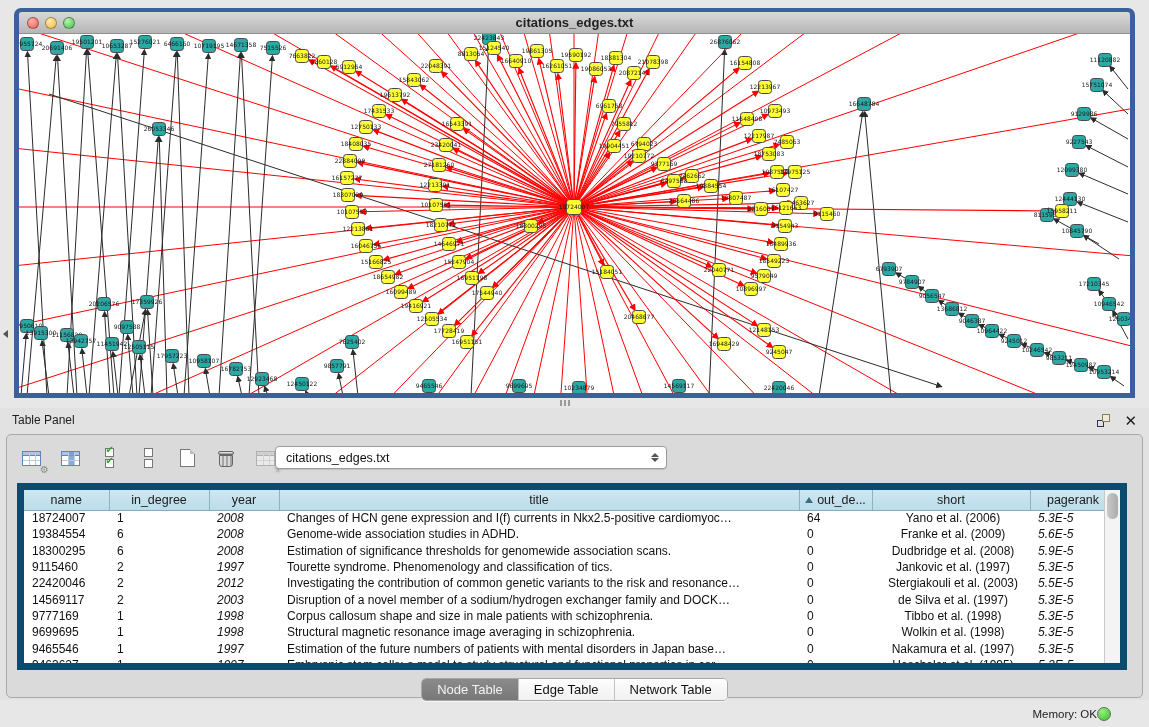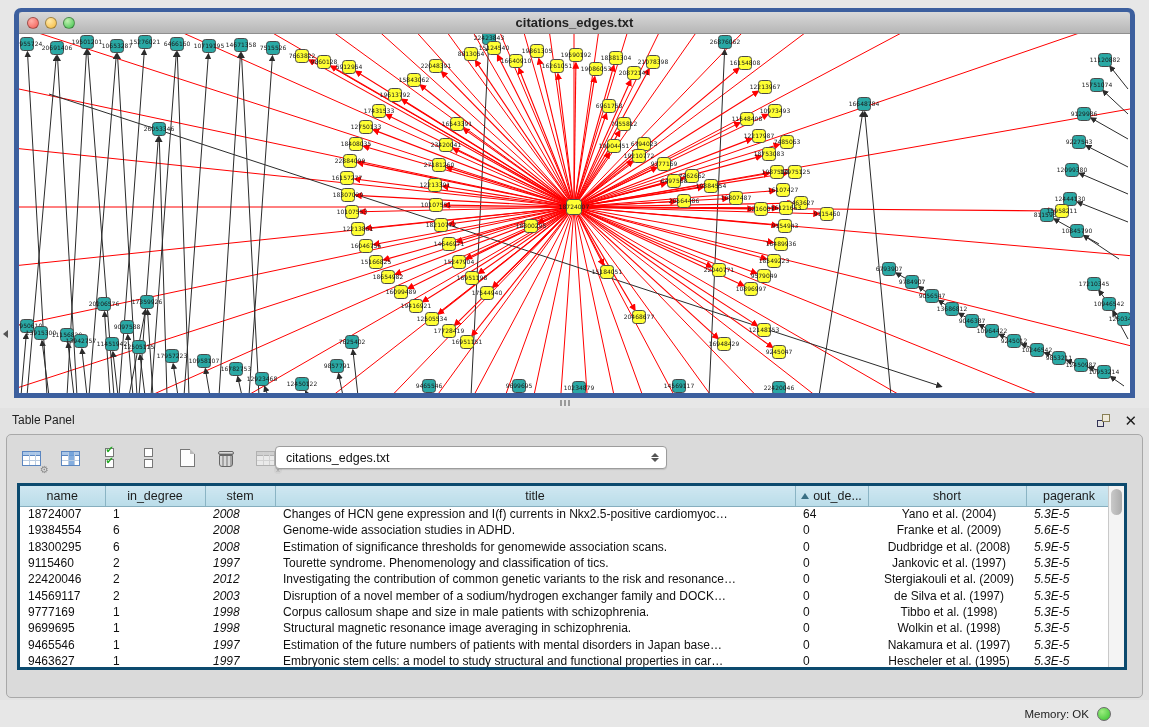--- a/index.html
+++ b/index.html
@@ -79,21 +79,21 @@
   .combo { position:absolute; left:268px; top:11px; width:392px; height:23px; background:#fff;
     border:1px solid #9c9c9c; border-radius:4px; box-shadow:0 1px 1px rgba(0,0,0,.12);
     display:flex; align-items:center; font-size:12.5px; color:#111; padding-left:10px; }
   .combo-arrows { margin-left:auto; width:18px; display:flex; flex-direction:column; align-items:center; gap:1px; padding-right:4px; }
   .combo-arrows i { width:0; height:0; border-left:4px solid transparent; border-right:4px solid transparent; }
   .combo-arrows .up { border-bottom:4px solid #555; }
   .combo-arrows .dn { border-top:4px solid #555; }
 
   
   .tbl-wrap { position:absolute; left:10px; top:48px; width:1110px; height:187px;
-    background:#fff; border:3px solid #0c4a6e; overflow:hidden; }
+    background:#fff; border:7px solid #0c4a6e; overflow:hidden; }
   table.grid { border-collapse:collapse; table-layout:fixed; width:1092px; }
   table.grid th { height:20px; background:linear-gradient(#cfe7f1,#badde9);
     border-right:1px solid #8ab4c4; border-bottom:1px solid #86aebe;
     font-size:12.5px; font-weight:normal; color:#1b1b1b; text-align:center; overflow:hidden; white-space:nowrap; }
   table.grid td { height:16.3px; font-size:12px; color:#101010; white-space:nowrap; overflow:hidden; padding:0 4px 0 8px; }
   td.c-short { text-align:center; padding-left:0; }
   td.c-year,td.c-page { padding-left:12px;font-style:italic; }
   .sort-tri { display:inline-block; width:0; height:0; border-left:4px solid transparent; border-right:4px solid transparent;
     border-bottom:6px solid #3a6f84; margin-right:4px; position:relative; top:-1px; }
   .vscroll { position:absolute; right:0; top:0; bottom:0; width:16px; background:#f4f4f4; border-left:1px solid #c9c9c9; }
@@ -102,21 +102,21 @@
   
   .tabs-bar { position:absolute; left:0; right:0; top:243px; display:flex; justify-content:center; }
   .seg { display:inline-flex; border:1px solid #a8a8a8; border-radius:5px; overflow:hidden;
     background:#fcfcfc; box-shadow:0 1px 0 rgba(255,255,255,.6); }
   .seg .tab { padding:3px 15px; font-size:13px; color:#111; border-right:1px solid #c2c2c2; background:linear-gradient(#fdfdfd,#f1f1f1); }
   .seg .tab:last-child { border-right:none; }
   .seg .tab.selected { background:linear-gradient(#8b8b8b,#787878); color:#f3f3f3; }
 
   
   .status-bar { position:absolute; left:0; top:700px; width:1149px; height:27px;
-    display:flex; align-items:center; justify-content:flex-end; padding-right:38px; gap:8px;
+    display:flex; align-items:center; justify-content:flex-end; padding-right:38px; 
     font-size:11.5px; color:#222; }
   .mem-dot { width:14px; height:14px; border-radius:50%; border:1px solid #6a6a6a;
     background:radial-gradient(circle at 35% 30%,#9ced7f,#35c12e); }
 </style>
 </head>
 <body>
 
 <div class="net-window">
   <div class="titlebar">
     <div class="lights">
@@ -693,35 +693,35 @@
             <col style="width:70px">
             <col style="width:520px">
           <col style="width:73px">
             <col style="width:158px">
             <col style="width:86px">
         </colgroup>
         <thead>
             <tr id="tbl-head">
               <th>name</th>
               <th>in_degree</th>
-              <th>stem</th>
+              <th>year</th>
               <th>title</th>
               <th><span class="sort-tri"></span>out_de...</th>
               <th>short</th>
               <th>pagerank</th>
             </tr>
           </thead>
         <tbody id="tbl-body">
             <tr>
               <td class="c-name">18724007</td>
               <td class="c-indeg">1</td>
               <td class="c-year">2008</td>
               <td class="c-title">Changes of HCN gene expression and I(f) currents in Nkx2.5-positive cardiomyoc…</td>
               <td class="c-out">64</td>
-              <td class="c-short">Yano et al. (2004)</td>
+              <td class="c-short">Yano et al. (2006)</td>
               <td class="c-page">5.3E-5</td>
             </tr>
             <tr>
               <td class="c-name">19384554</td>
               <td class="c-indeg">6</td>
               <td class="c-year">2008</td>
               <td class="c-title">Genome-wide association studies in ADHD.</td>
               <td class="c-out">0</td>
               <td class="c-short">Franke et al. (2009)</td>
               <td class="c-page">5.6E-5</td>
@@ -743,21 +743,21 @@
               <td class="c-out">0</td>
               <td class="c-short">Jankovic et al. (1997)</td>
               <td class="c-page">5.3E-5</td>
             </tr>
             <tr>
               <td class="c-name">22420046</td>
               <td class="c-indeg">2</td>
               <td class="c-year">2012</td>
               <td class="c-title">Investigating the contribution of common genetic variants to the risk and resonance…</td>
               <td class="c-out">0</td>
-              <td class="c-short">Stergiakouli et al. (2009)</td>
+              <td class="c-short">Stergiakouli et al. (2003)</td>
               <td class="c-page">5.5E-5</td>
             </tr>
             <tr>
               <td class="c-name">14569117</td>
               <td class="c-indeg">2</td>
               <td class="c-year">2003</td>
               <td class="c-title">Disruption of a novel member of a sodium/hydrogen exchanger family and DOCK…</td>
               <td class="c-out">0</td>
               <td class="c-short">de Silva et al. (1997)</td>
               <td class="c-page">5.3E-5</td>
@@ -798,19 +798,26 @@
               <td class="c-short">Hescheler et al. (1995)</td>
               <td class="c-page">5.3E-5</td>
             </tr>
           </tbody>
       </table>
       <div class="vscroll">
         <div class="vthumb"></div>
       </div>
     </div>
 
+    <div class="tabs-bar">
+      <div class="seg" id="tabs-seg">
+          <div class="tab selected">Node Table</div>
+          <div class="tab">Edge Table</div>
+          <div class="tab">Network Table</div>
+        </div>
+    </div>
   </div>
 </div>
 
 <div class="status-bar">
   <span>Memory: OK</span>
   <span class="mem-dot"></span>
 </div>
 
 </body></html>

